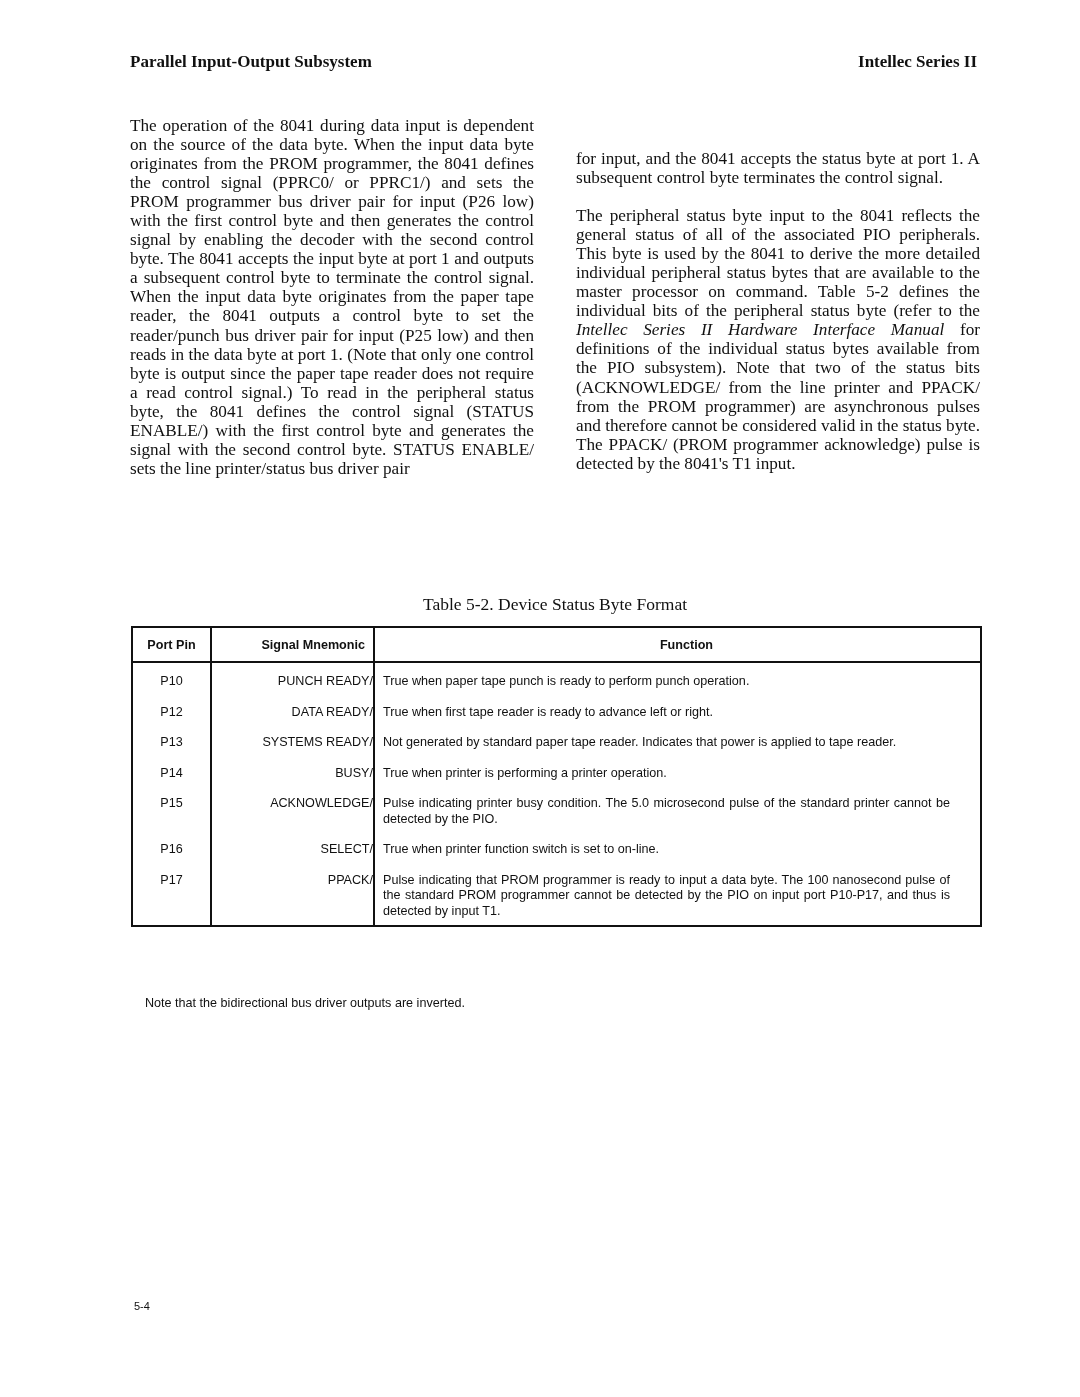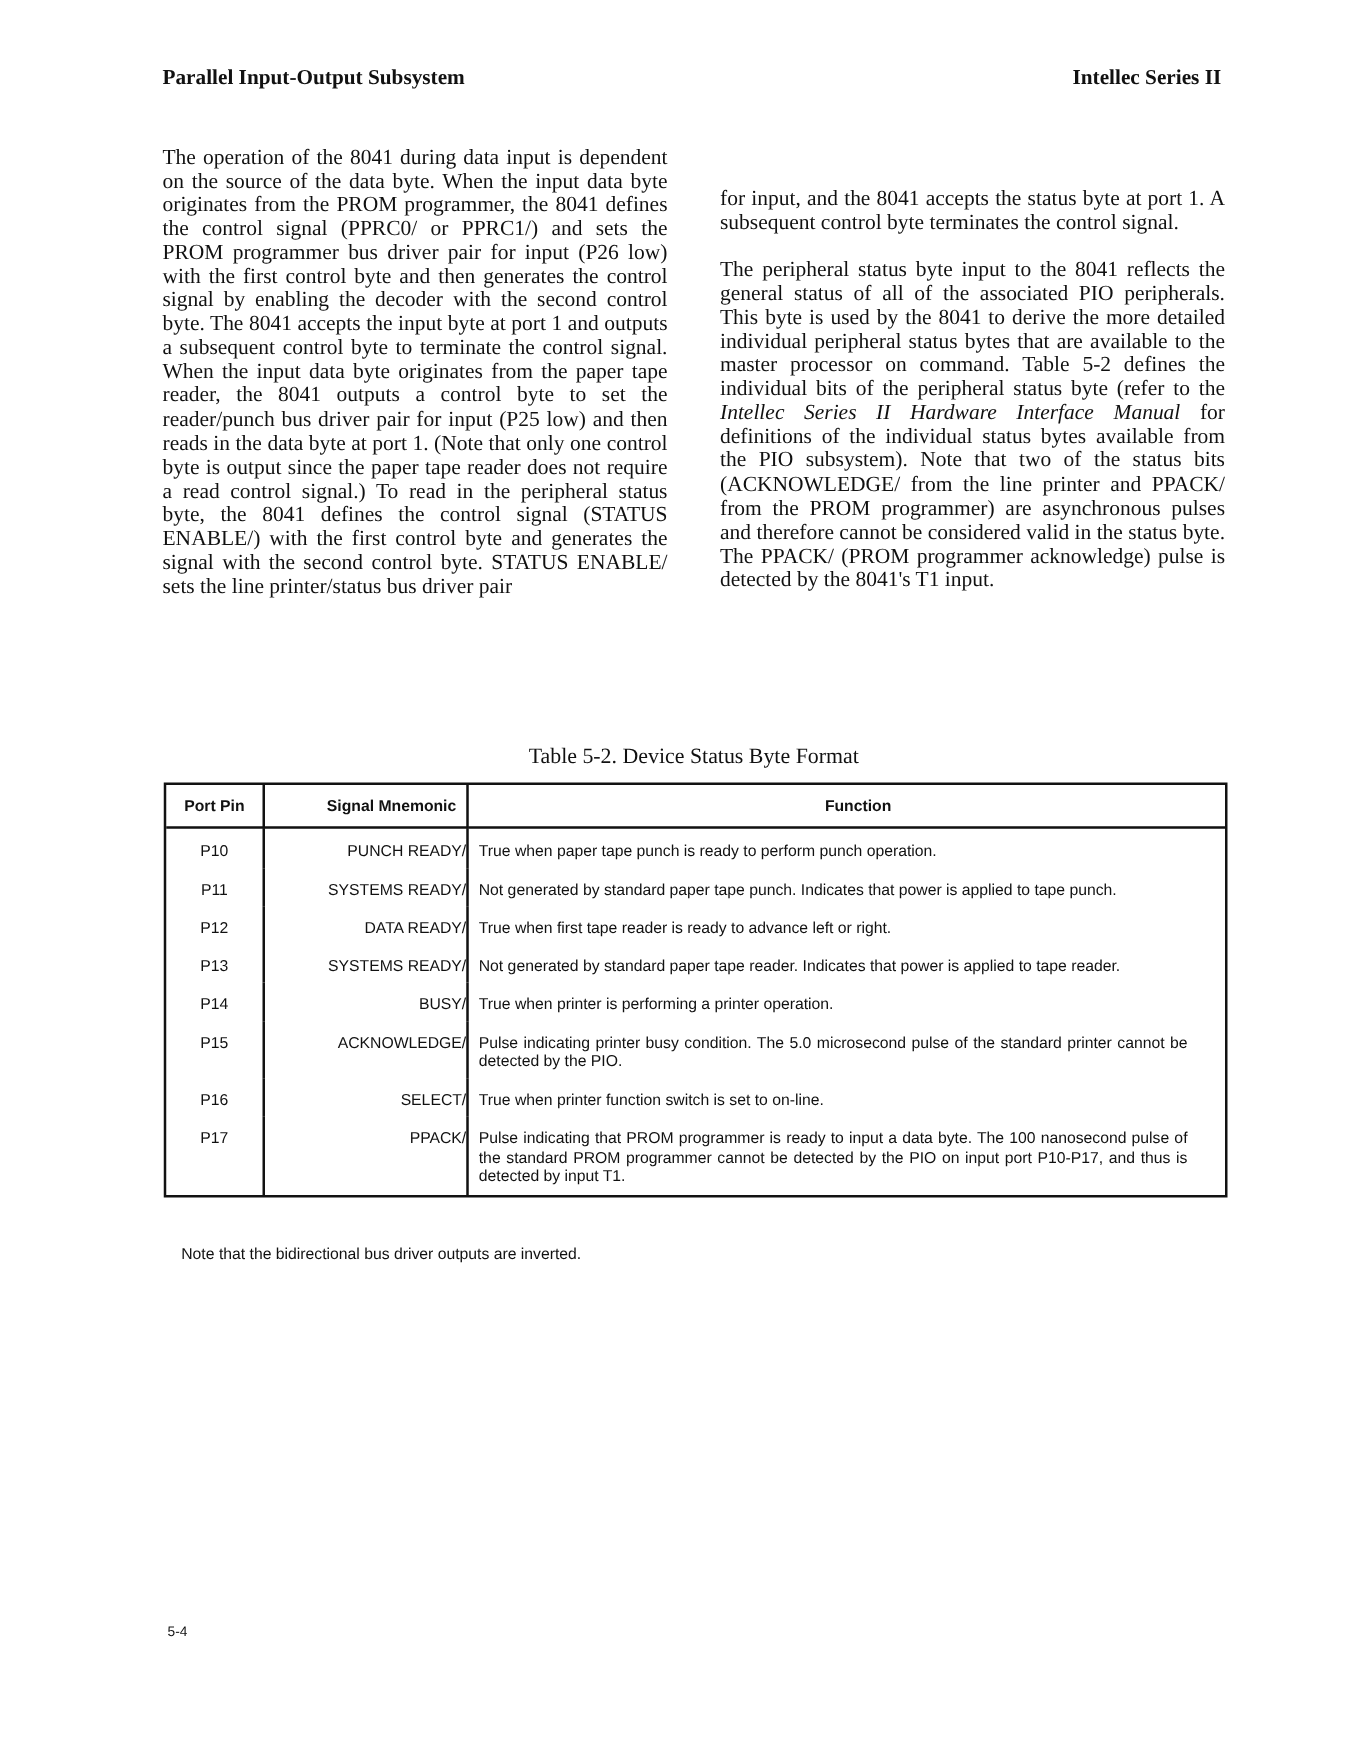--- a/index.html
+++ b/index.html
@@ -57,25 +57,20 @@
         <th class="c3">Function</th>
       </tr>
     </thead>
     <tbody>
       <tr class="row first">
         <td class="c1">P10</td>
         <td class="c2">PUNCH READY/</td>
         <td class="c3">True when paper tape punch is ready to perform punch operation.</td>
       </tr>
       <tr class="row">
-        <td class="c1">P11</td>
-        <td class="c2">SYSTEMS READY/</td>
-        <td class="c3">Not generated by standard paper tape punch. Indicates that power is applied to tape punch.</td>
-      </tr>
-      <tr class="row">
         <td class="c1">P12</td>
         <td class="c2">DATA READY/</td>
         <td class="c3">True when first tape reader is ready to advance left or right.</td>
       </tr>
       <tr class="row">
         <td class="c1">P13</td>
         <td class="c2">SYSTEMS READY/</td>
         <td class="c3">Not generated by standard paper tape reader. Indicates that power is applied to tape reader.</td>
       </tr>
       <tr class="row">

